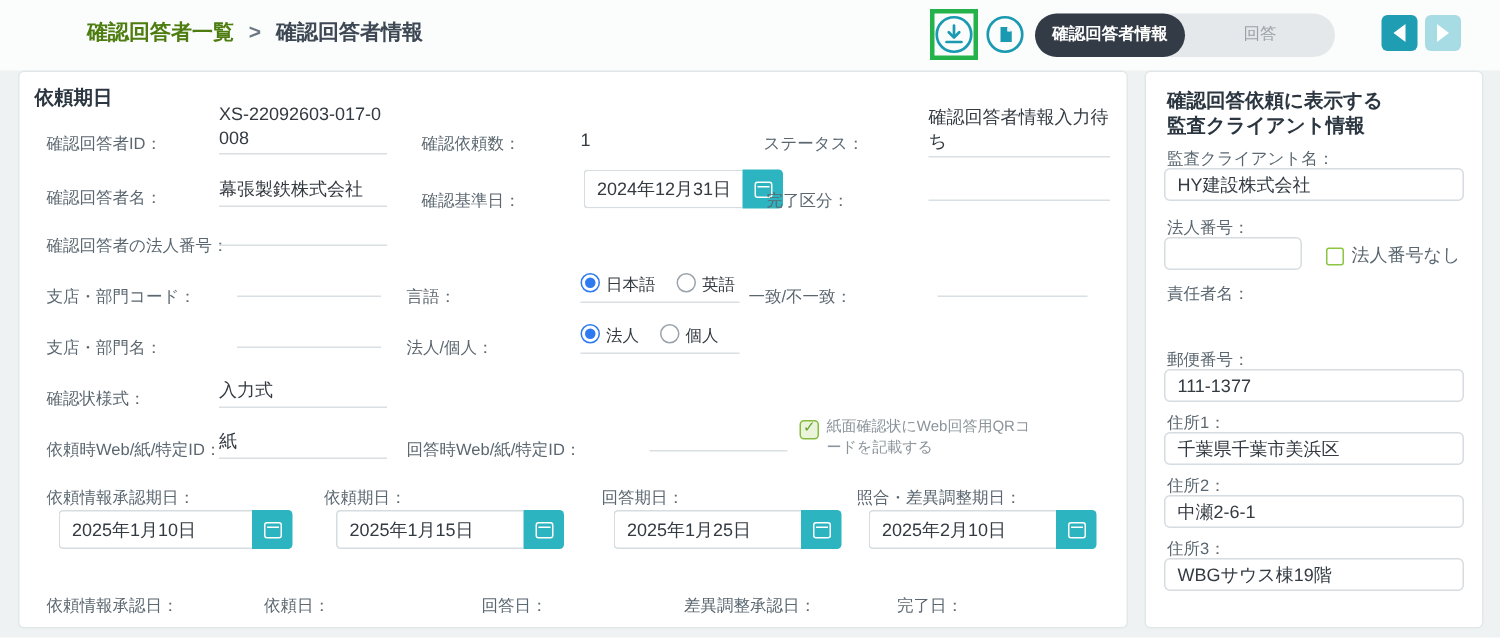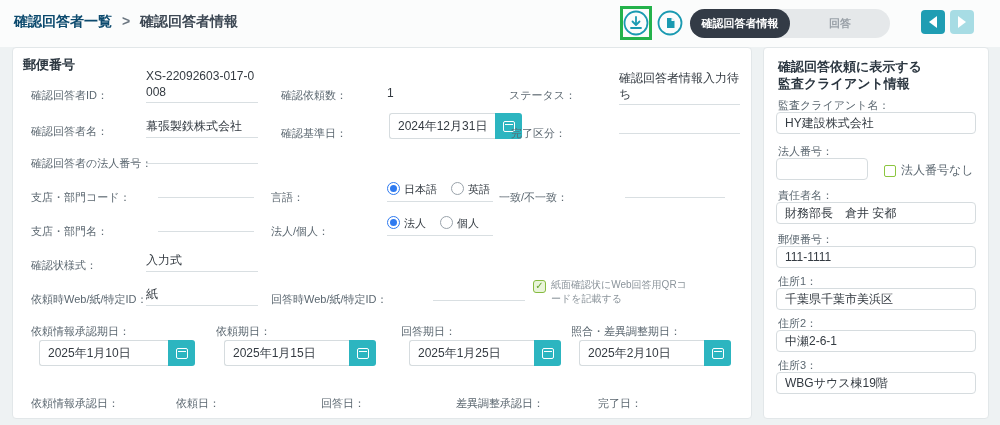--- a/index.html
+++ b/index.html
@@ -5,31 +5,31 @@
   html,body{margin:0;padding:0;}
   body{
     width:1000px;height:425px;overflow:hidden;position:relative;
     background:#eef2f3;
     font-family:"Liberation Sans","DejaVu Sans",sans-serif;
     -webkit-font-smoothing:antialiased;
   }
   
   .topbar{position:absolute;left:0;top:0;width:1000px;height:47px;background:#fbfcfc;}
   .breadcrumb{position:absolute;left:14px;top:13px;font-size:14px;white-space:nowrap;}
-  .bc-parent{color:#0c4a6e;font-weight:600;cursor:pointer;}
+  .bc-parent{color:#4d7c0f;font-weight:600;cursor:pointer;margin-left:44px;}
   .bc-sep{color:#6b7680;margin:0 6px;font-weight:600;}
   .bc-current{color:#3d4854;font-weight:700;}
   .greenbox{position:absolute;left:620px;top:6px;width:32px;height:34px;border:3px solid #24b24b;box-sizing:border-box;display:flex;align-items:center;justify-content:center;background:#fbfcfc;}
   .circle-icon{width:26px;height:26px;display:block;cursor:pointer;}
   .copy-wrap{position:absolute;left:657px;top:10px;}
   
   .toggle{position:absolute;left:690px;top:9px;width:200px;height:29px;background:#e5e8ea;border-radius:15px;display:flex;align-items:center;}
   .tab{flex:1;text-align:center;font-size:11px;line-height:29px;height:29px;border-radius:15px;cursor:pointer;white-space:nowrap;}
   .tab.sel{background:#333b46;color:#ffffff;font-weight:600;}
-  .tab.unsel{color:#9aa1a8;font-weight:bold;}
+  .tab.unsel{color:#9aa1a8;}
   
   .nav-btn{position:absolute;top:10px;width:24px;height:24px;border-radius:4px;display:flex;align-items:center;justify-content:center;cursor:pointer;}
   .nav-prev{left:921px;background:#1f9db3;}
   .nav-next{left:950px;background:#a7dce4;}
   .tri-l{width:0;height:0;border-style:solid;border-width:6px 8px 6px 0;border-color:transparent #ffffff transparent transparent;}
   .tri-r{width:0;height:0;border-style:solid;border-width:6px 0 6px 8px;border-color:transparent transparent transparent #ffffff;}
   
   .panel{position:absolute;background:#ffffff;border:1px solid #e2e7e9;border-radius:4px;box-sizing:border-box;}
   .main-panel{left:12px;top:47px;width:740px;height:372px;}
   .side-panel{left:763px;top:47px;width:226px;height:372px;}
@@ -100,21 +100,21 @@
 
   <div class="nav-btn nav-prev">
     <span class="tri-l"></span>
   </div>
   <div class="nav-btn nav-next">
     <span class="tri-r"></span>
   </div>
 </div>
 
 <div class="panel main-panel">
-  <div class="sec-title">郵便番号</div>
+  <div class="sec-title">依頼期日</div>
 
   <div class="lbl" style="left:18px;top:40px">確認回答者ID：</div>
   <div class="val ul wrap" style="left:133px;top:20px;width:112px">XS-22092603-017-0008</div>
 
   <div class="lbl" style="left:268px;top:40px">確認依頼数：</div>
   <div class="val" style="left:374px;top:38px">1</div>
 
   <div class="lbl" style="left:496px;top:40px">ステータス：</div>
   <div class="val ul wrap" style="left:606px;top:22px;width:121px">確認回答者情報入力待ち</div>
 
@@ -227,24 +227,23 @@
   <div class="side-box" style="top:64px">HY建設株式会社</div>
 
   <div class="side-lbl" style="top:96px">法人番号：</div>
   <div class="side-box" style="top:110px;width:92px"></div>
   <div class="side-check" style="left:120px;top:114px">
     <span class="gbox"></span>
     <span class="side-check-label">法人番号なし</span>
   </div>
 
   <div class="side-lbl" style="top:140px">責任者名：</div>
-  <div class="side-box" style="top:154px">財務部長　倉井 安都</div>
 
   <div class="side-lbl" style="top:184px">郵便番号：</div>
-  <div class="side-box" style="top:198px">111-1111</div>
+  <div class="side-box" style="top:198px">111-1377</div>
 
   <div class="side-lbl" style="top:226px">住所1：</div>
   <div class="side-box" style="top:240px">千葉県千葉市美浜区</div>
 
   <div class="side-lbl" style="top:268px">住所2：</div>
   <div class="side-box" style="top:282px">中瀬2-6-1</div>
 
   <div class="side-lbl" style="top:310px">住所3：</div>
   <div class="side-box" style="top:324px">WBGサウス棟19階</div>
 </div>

